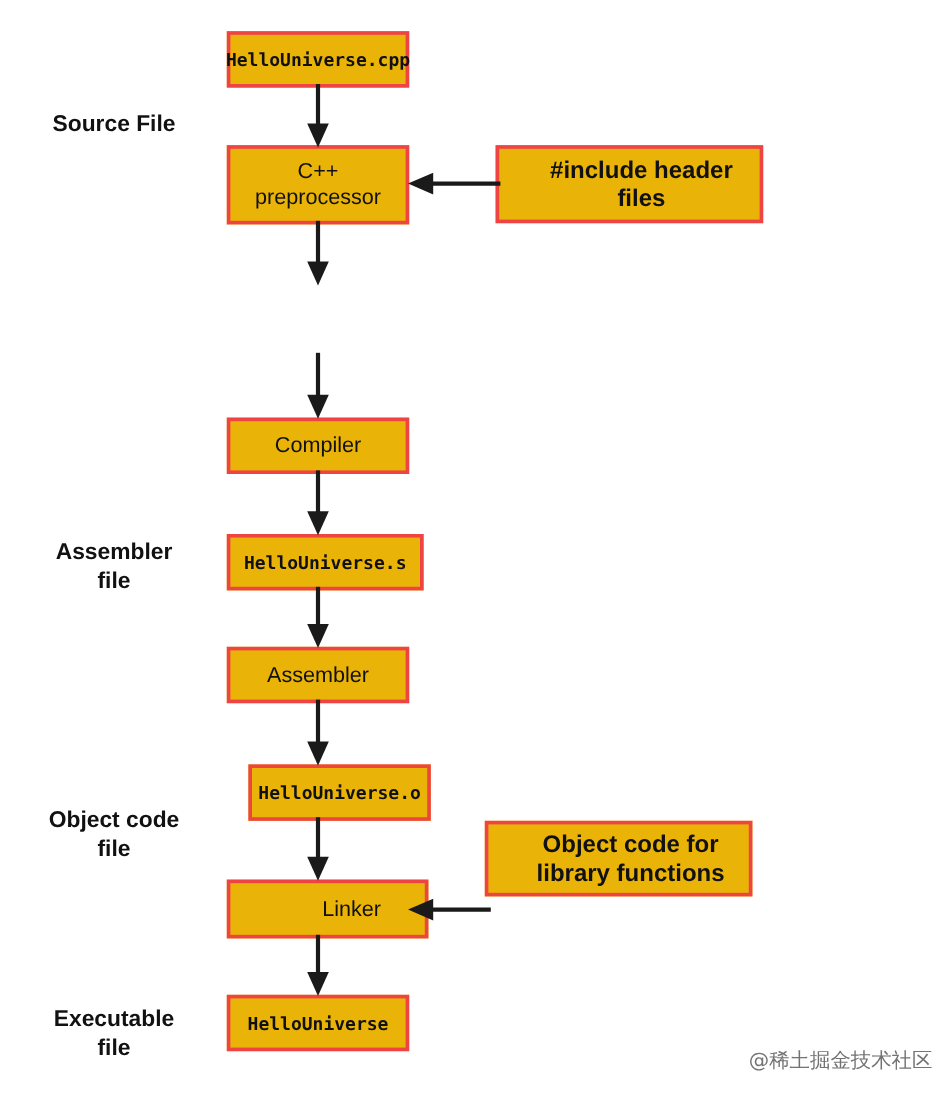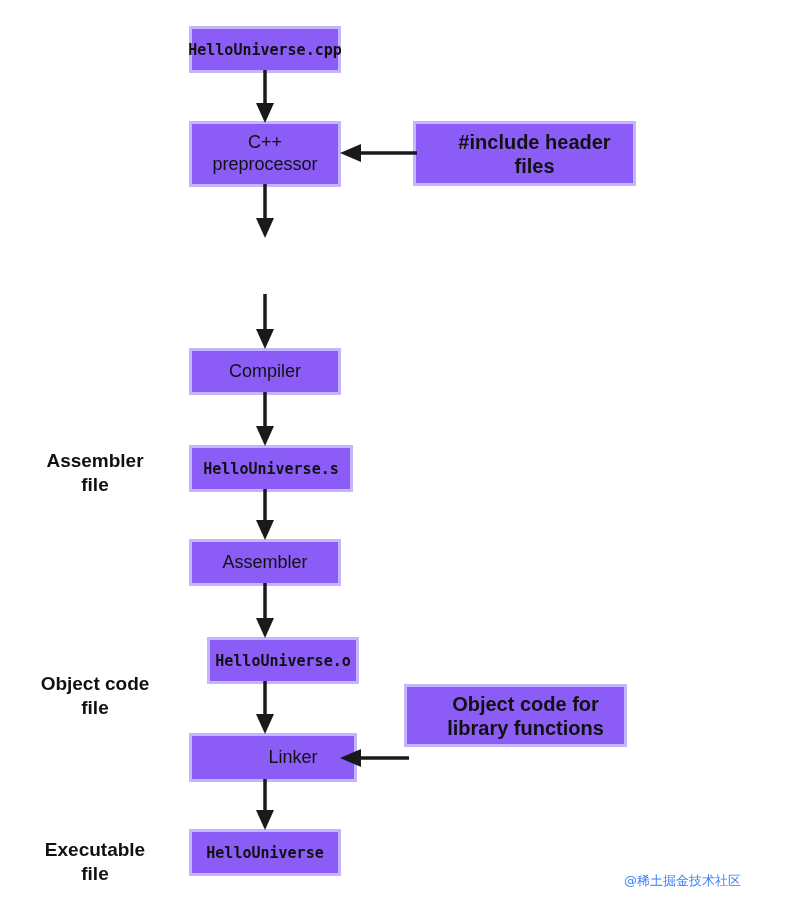--- a/index.html
+++ b/index.html
@@ -13,22 +13,22 @@
     height: 918px;
     background: #ffffff;
     overflow: hidden;
     font-family: "Liberation Sans", sans-serif;
   }
 
   
   .node {
     position: absolute;
     box-sizing: border-box;
-    border: 3px solid #c4b5fd;
-    background: #8b5cf6;
+    border: 3px solid #ef4444;
+    background: #eab308;
     display: flex;
     align-items: center;
     justify-content: center;
     text-align: center;
     color: #111111;
     line-height: 1.2;
   }
   .node.mono {
     font-family: "DejaVu Sans Mono", "Liberation Mono", monospace;
     font-weight: 700;
@@ -65,37 +65,38 @@
   }
   .conn svg {
     display: block;
     overflow: visible;
   }
 
   
   .watermark {
     position: absolute;
     font-family: "DejaVu Sans", sans-serif;
-    font-size: 13px;
-    color: #3b82f6;
+    font-size: 17px;
+    color: #737373;
     white-space: nowrap;
   }
   .watermark-faint {
     position: absolute;
     font-family: "DejaVu Sans", sans-serif;
     font-size: 26px;
     color: #fcfbfb;
     white-space: nowrap;
   }
 </style>
 </head>
 <body>
 
 <div id="canvas">
 
+  <div class="stage-label" style="left:20px; top:92px; width:150px;">Source File</div>
 
   <div class="stage-label" style="left:20px; top:449px; width:150px;">Assembler
 file</div>
 
   <div class="stage-label" style="left:20px; top:641px; width:150px;margin-top:31px;">Object code
 file</div>
 
   <div class="stage-label" style="left:20px; top:838px; width:150px;">Executable
 file</div>
 

